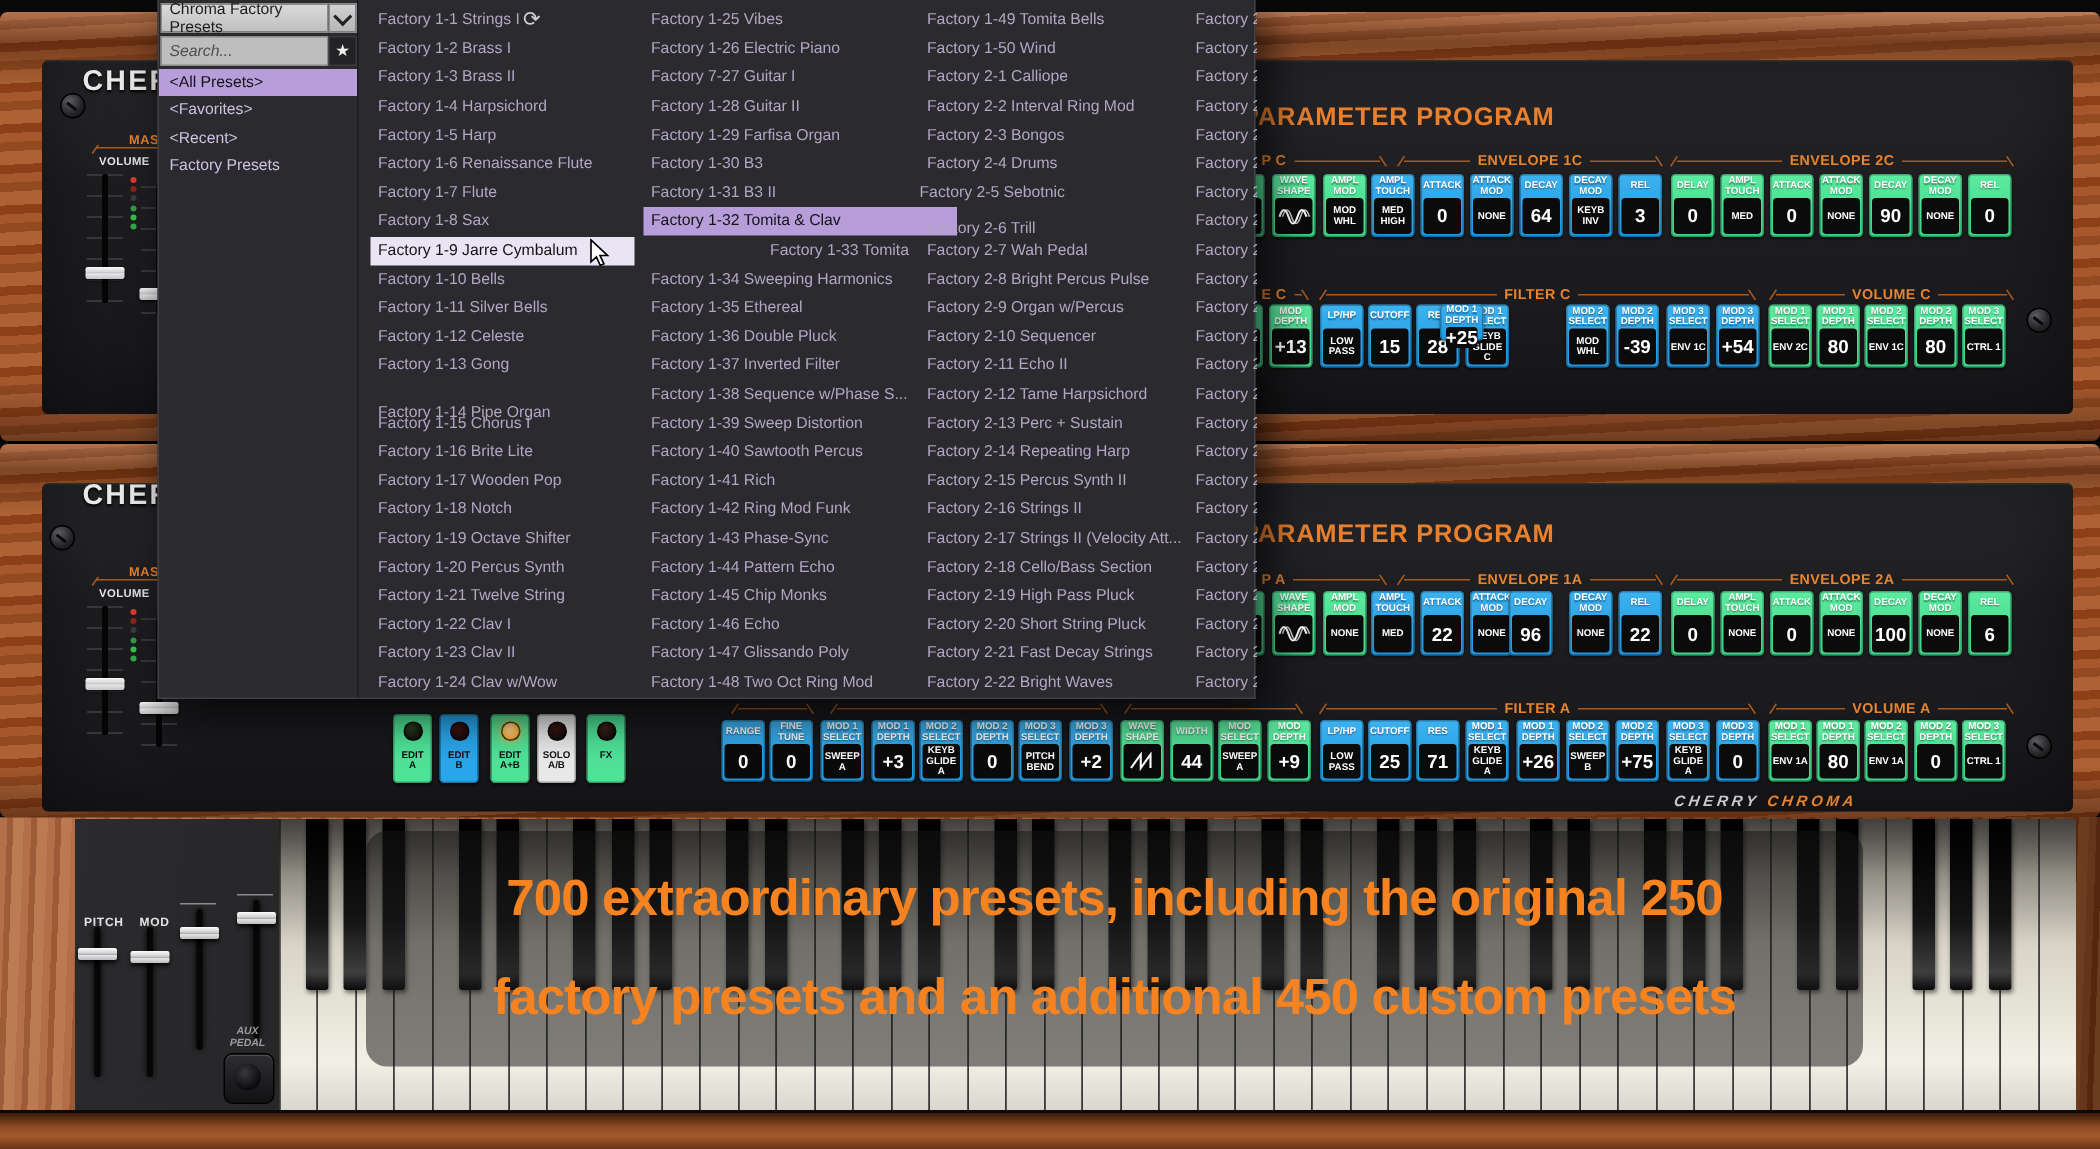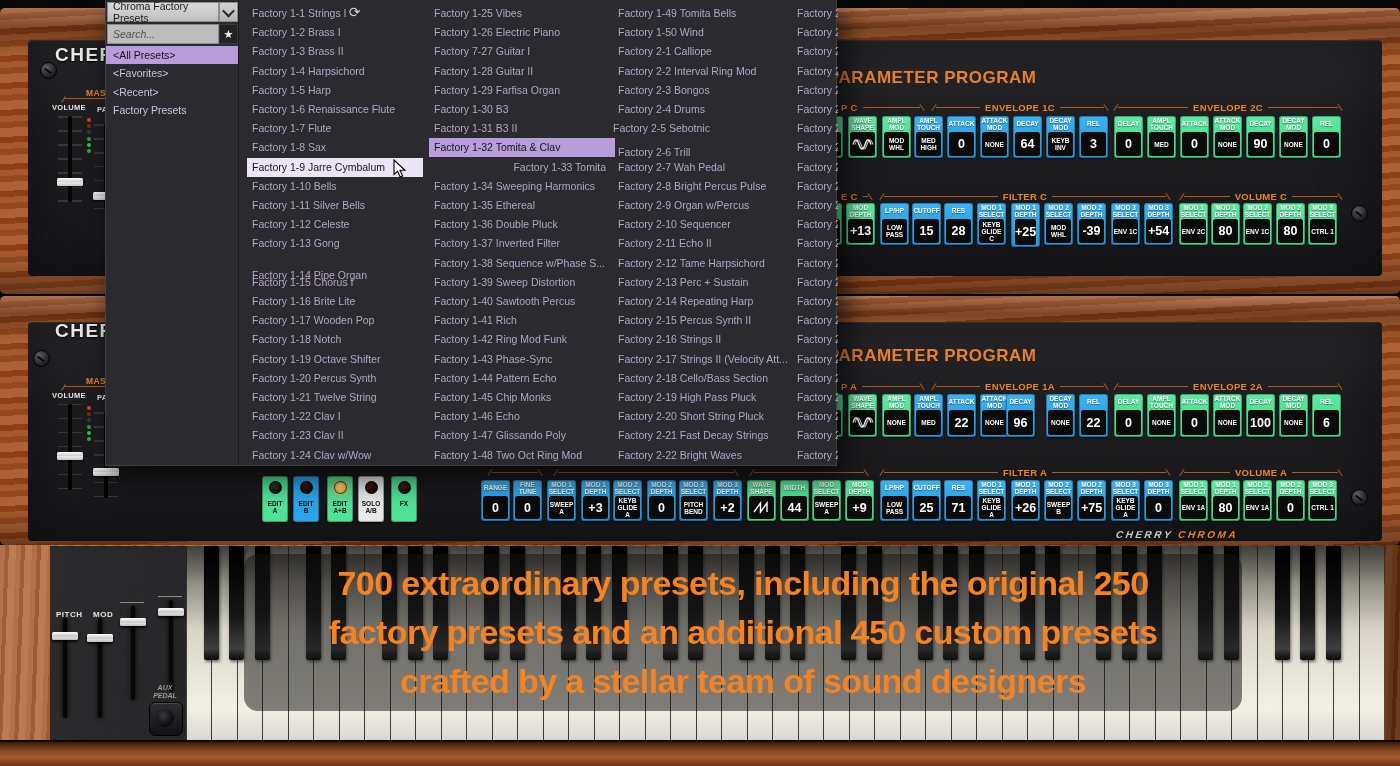--- a/index.html
+++ b/index.html
@@ -42,21 +42,21 @@
   
   .ebtn{position:absolute;top:476px;width:26px;height:46px;border-radius:3px;z-index:2;
         box-shadow:inset 0 0 0 1px rgba(0,0,0,.3), 0 1px 2px rgba(0,0,0,.6);}
   .ebtn .led{width:11px;height:11px;border-radius:50%;margin:5px auto 0;border:1px solid rgba(0,0,0,.65);}
   .ebtn .elab{font-weight:bold;font-size:6.5px;line-height:7px;color:#101010;text-align:center;margin-top:6px;}
   
   .sblock{position:absolute;left:50px;width:80px;height:120px;z-index:2;}
   .sblock .master{position:absolute;left:36px;top:2px;font-weight:bold;font-size:8.5px;color:#e8832e;letter-spacing:.4px;}
   .sblock .mline{position:absolute;left:14px;top:12px;width:46px;border-top:1px solid #a85a1d;}
   .sblock .mline::before{content:"";position:absolute;left:-4px;top:0px;width:7px;height:1px;background:#a85a1d;transform:rotate(-55deg);}
-  .sblock .wlab{position:absolute;font-weight:bold;font-size:7.5px;color:#e4e4e6;letter-spacing:.3px;}
+  .sblock .wlab{position:absolute;font-weight:bold;font-size:7.5px;color:#e4e4e6;letter-spacing:.3px;margin-left:14px;}
   .slider{position:absolute;width:24px;height:86px;
         background:repeating-linear-gradient(180deg,#37373b 0 1.5px,transparent 1.5px 14px);}
   .slider .slot{position:absolute;left:10px;top:0;width:4px;height:100%;background:#070708;border-radius:2px;box-shadow:0 0 3px #000 inset;}
   .slider .cap{position:absolute;left:-1px;width:26px;height:8px;border-radius:1.5px;
         background:linear-gradient(180deg,#fcfcfc,#d2d2d4 45%,#9a9a9e 50%,#e8e8ea 55%,#c6c6c8);
         box-shadow:0 1px 2px rgba(0,0,0,.8);}
   .ledcol{position:absolute;width:5px;}
   .ledcol i{display:block;width:4px;height:4px;border-radius:50%;margin-bottom:2.2px;}
   
   #dd{position:absolute;left:105px;top:0;width:730px;height:465px;background:#2b2a2e;
@@ -426,21 +426,21 @@
         <div class="lab">
           <span>MOD 1</span>
           <span>SELECT</span>
         </div>
         <div class="val word">
           <span>KEYB</span>
           <span>GLIDE</span>
           <span>C</span>
         </div>
       </div>
-      <div class="pbtn b" style="left: 1011px; top: 203px; height: 44px; align-items: center;">
+      <div class="pbtn b" style="left: 960px; top: 203px; height: 24px; align-items: center;">
         <div class="lab">
           <span>MOD 1</span>
           <span>DEPTH</span>
         </div>
         <div class="val num">
           <span>+25</span>
         </div>
       </div>
       <div class="pbtn b" style="left: 1044px; top: 203px; height: 42px;">
         <div class="lab">
@@ -1077,21 +1077,21 @@
         <div class="preset" style="left: 141px; top: 407.2px; width: 176px;">Factory 1-22 Clav I</div>
         <div class="preset" style="left: 141px; top: 426.4px; width: 176px;">Factory 1-23 Clav II</div>
         <div class="preset" style="left: 141px; top: 445.6px; width: 176px;">Factory 1-24 Clav w/Wow</div>
         <div class="preset" style="left: 323px; top: 4px; width: 177px;">Factory 1-25 Vibes</div>
         <div class="preset" style="left: 323px; top: 23.2px; width: 177px;">Factory 1-26 Electric Piano</div>
         <div class="preset" style="left: 323px; top: 42.4px; width: 177px;">Factory 7-27 Guitar I</div>
         <div class="preset" style="left: 323px; top: 61.6px; width: 177px;">Factory 1-28 Guitar II</div>
         <div class="preset" style="left: 323px; top: 80.8px; width: 177px;">Factory 1-29 Farfisa Organ</div>
         <div class="preset" style="left: 323px; top: 100px; width: 177px;">Factory 1-30 B3</div>
         <div class="preset" style="left: 323px; top: 119.2px; width: 177px;">Factory 1-31 B3 II</div>
-        <div class="preset sel" style="left: 323px; top: 138.4px; width: 186px;">Factory 1-32 Tomita &amp; Clav</div>
+        <div class="preset sel" style="left: 323px; top: 138.4px; width: 209px;">Factory 1-32 Tomita &amp; Clav</div>
         <div class="preset" style="left: 323px; top: 157.6px; width: 177px; text-align: right;">Factory 1-33 Tomita</div>
         <div class="preset" style="left: 323px; top: 176.8px; width: 177px;">Factory 1-34 Sweeping Harmonics</div>
         <div class="preset" style="left: 323px; top: 196px; width: 177px;">Factory 1-35 Ethereal</div>
         <div class="preset" style="left: 323px; top: 215.2px; width: 177px;">Factory 1-36 Double Pluck</div>
         <div class="preset" style="left: 323px; top: 234.4px; width: 177px;">Factory 1-37 Inverted Filter</div>
         <div class="preset" style="left: 323px; top: 253.6px; width: 177px;">Factory 1-38 Sequence w/Phase S...</div>
         <div class="preset" style="left: 323px; top: 272.8px; width: 177px;">Factory 1-39 Sweep Distortion</div>
         <div class="preset" style="left: 323px; top: 292px; width: 177px;">Factory 1-40 Sawtooth Percus</div>
         <div class="preset" style="left: 323px; top: 311.2px; width: 177px;">Factory 1-41 Rich</div>
         <div class="preset" style="left: 323px; top: 330.4px; width: 177px;">Factory 1-42 Ring Mod Funk</div>
@@ -1152,15 +1152,14 @@
       </div>
   </div>
 
   <svg id="cursor" width="14" height="20" viewBox="0 0 14 20">
     <path d="M1,1 L1,15.5 L4.6,12.2 L7.2,18 L9.6,16.9 L7,11.3 L12,11.3 Z" fill="#fff" stroke="#000" stroke-width="1.1"></path>
   </svg>
 
   <div id="oband">
     <div class="oline">700 extraordinary presets, including the original 250</div>
     <div class="oline">factory presets and an additional 450 custom presets</div>
-    <div class="oline">crafted by a stellar team of sound designers</div>
   </div>
 </div>
 
 </body></html>

